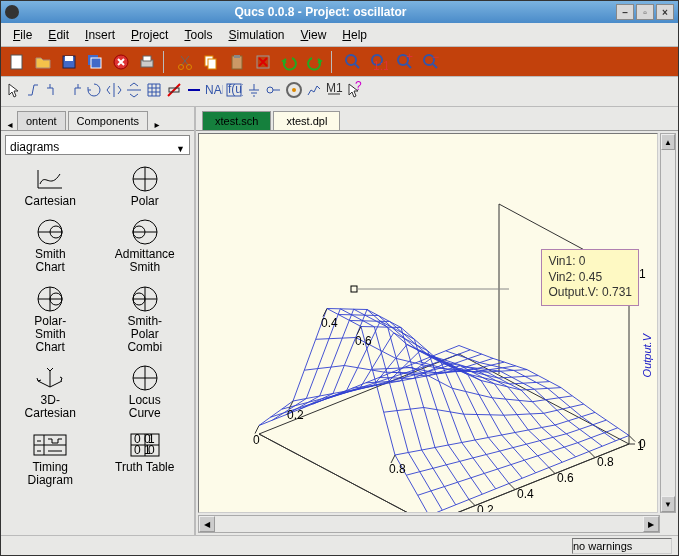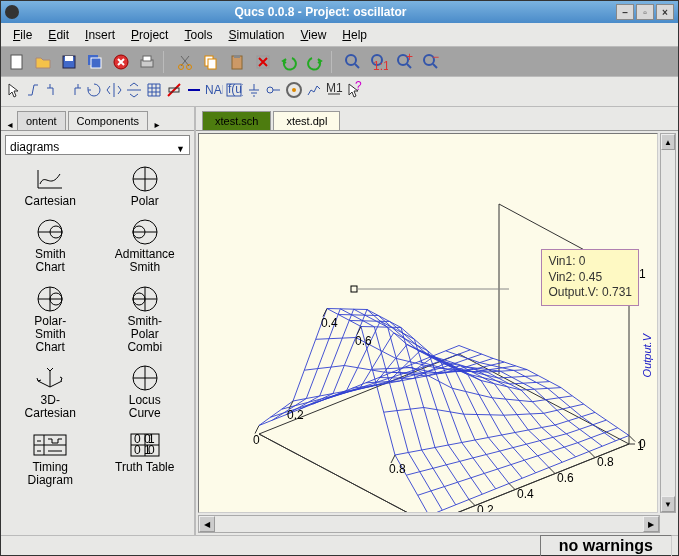--- a/index.html
+++ b/index.html
@@ -6,52 +6,52 @@
 body { background: #e8e8e8; width: 679px; height: 556px; overflow: hidden; }
 .window { width: 679px; height: 556px; display: flex; flex-direction: column; border: 1px solid #333; }
 .titlebar { height: 22px; background: linear-gradient(#7bb3e0, #4a8bc9); display: flex; align-items: center; padding: 0 4px; color: #fff; font-weight: bold; }
 .titlebar .app-icon { width: 14px; height: 14px; background: #333; border-radius: 50%; margin-right: 6px; }
 .titlebar .title { flex: 1; text-align: center; }
 .titlebar .win-btns { display: flex; gap: 2px; }
 .titlebar .win-btn { width: 18px; height: 16px; background: #d8d8d8; border: 1px solid #888; display:flex; align-items:center; justify-content:center; font-size:10px; color:#333; }
 .menubar { height: 24px; background: #e8e8e6; display: flex; align-items: center; padding: 0 4px; border-bottom: 1px solid #bbb; }
 .menubar .menu-item { padding: 2px 8px; cursor: default; }
 .menubar .menu-item u { text-decoration: underline; }
-.toolbar { height: 30px; background: #a3a3a3; display: flex; align-items: center; padding: 2px 4px; border-bottom: 1px solid #bbb; gap: 2px; }
+.toolbar { height: 30px; background: #c2410c; display: flex; align-items: center; padding: 2px 4px; border-bottom: 1px solid #bbb; gap: 2px; }
 .toolbar .tb-btn { width: 24px; height: 24px; display:flex; align-items:center; justify-content:center; border: 1px solid transparent; }
 .toolbar .sep { width: 6px; height: 22px; border-left: 1px solid #bbb; margin: 0 2px; }
 .toolbar2 { height: 30px; background: #e8e8e6; display: flex; align-items: center; padding: 2px 4px; border-bottom: 1px solid #bbb; gap: 2px; }
 .content { flex: 1; display: flex; overflow: hidden; }
 .left-panel { width: 195px; background: #e8e8e6; border-right: 2px solid #bbb; display:flex; flex-direction:column; }
 .lp-tabs { height: 24px; display:flex; align-items:flex-end; border-bottom:1px solid #999; padding: 0 2px; }
 .lp-tab { padding: 3px 8px; border:1px solid #999; border-bottom:none; background:#ddd; margin-right:2px; font-size:11px; }
 .lp-tab.active { background:#e8e8e6; }
 .lp-scroll { width:14px; display:flex; align-items:center; justify-content:center; font-size:10px; }
 .lp-combo { margin: 4px; height: 20px; border:1px solid #888; background:#fff; display:flex; align-items:flex-end; padding: 0 4px; justify-content:space-between; }
 .lp-combo .arrow { font-size:9px; }
 .diagram-grid { flex:1; overflow:auto; padding: 6px 2px; }
 .diag-row { display:flex; justify-content:space-around; margin-bottom: 10px; }
 .diag-item { width: 62px; text-align:center; font-size:11px; line-height:1.1; }
 .diag-item .icon-box { width: 34px; height: 28px; margin: 0 auto 2px; display:flex; align-items:center; justify-content:center; }
 .main-area { flex:1; display:flex; flex-direction:column; background:#e8e8e6; }
 .doc-tabs { height: 24px; display:flex; align-items:flex-end; padding: 2px 6px 0; border-bottom:1px solid #999; gap:2px; }
-.doc-tab { padding: 3px 12px; border:1px solid #999; border-bottom:none; background:#4d7c0f; font-size:11px; }
+.doc-tab { padding: 3px 12px; border:1px solid #999; border-bottom:none; background:#15803d; font-size:11px; }
 .doc-tab.active { background:#fdfbe9; }
 .canvas-wrap { flex:1; position:relative; display:flex; }
 .canvas { flex:1; background:#fdfbe9; position:relative; overflow:hidden; border:1px inset #ccc; margin:2px; }
 .vscroll { width:16px; background:#ddd; display:flex; flex-direction:column; border:1px solid #aaa; margin:2px 2px 2px 0; }
 .vscroll .vs-btn { height:16px; background:#ccc; border:1px outset #eee; display:flex;align-items:center;justify-content:center;font-size:8px; }
 .vscroll .vs-track { flex:1; background:#e8e8e6; }
 .hscroll-row { height:18px; display:flex; margin: 0 2px 2px; }
 .hscroll { flex:1; background:#ddd; display:flex; border:1px solid #aaa; }
 .hs-btn { width:16px; background:#ccc; border:1px outset #eee; display:flex;align-items:center;justify-content:center;font-size:8px;}
 .hs-track { flex:1; background:#e8e8e6; }
 .hs-corner { width:16px; }
 .statusbar { height:20px; background:#e8e8e6; border-top:1px solid #bbb; display:flex; align-items:center; justify-content:flex-end; padding:0 6px; }
-.status-cell { border:1px inset #ccc; padding:1px 18px; min-width:100px; font-size:16px;font-weight:bold; }
+.status-cell { border:1px inset #ccc; padding:1px 0; min-width:100px; font-size:11px; }
 .plot-svg { position:absolute; top:0; left:0; }
 .data-tip { position:absolute; right:18px; top:115px; background:#fef9c3; border:1px solid #b080b0; padding:4px 6px; font-size:11px; color:#333; line-height:1.3; }
 .axis-lab { position:absolute; font-size:11px; color:#2020c8; font-style:italic; }
 </style>
 </head>
 <body>
 
 <div class="window">
   <div class="titlebar">
     <div class="app-icon"></div>

